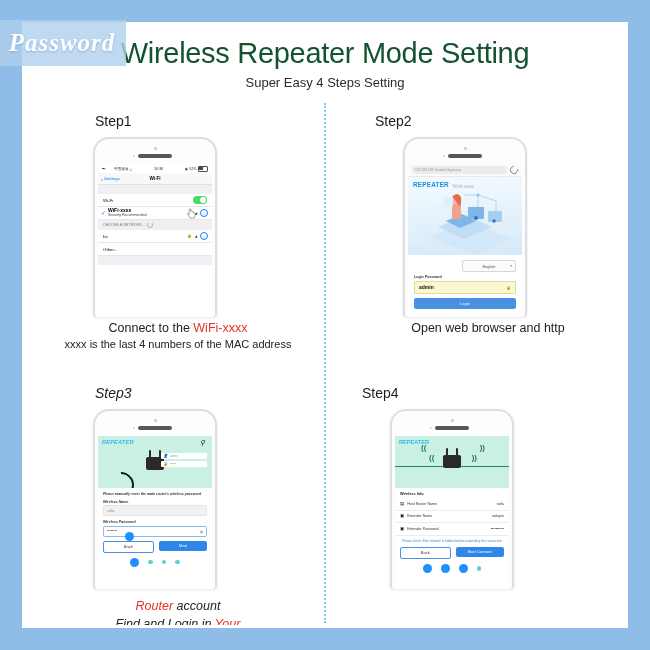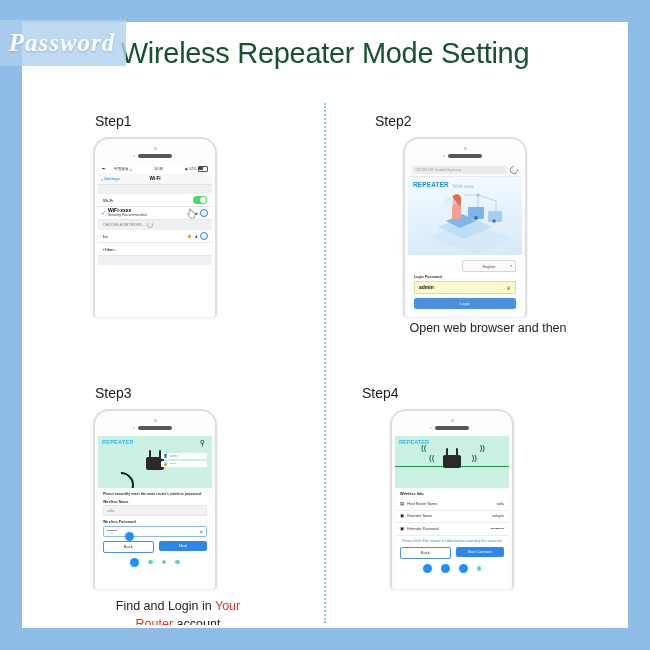--- a/index.html
+++ b/index.html
@@ -41,21 +41,21 @@
     text-shadow:0 1px 2px rgba(90,140,190,.5);
   }
   
   .divider-v{
     position:absolute;left:299px;top:78px;width:0;height:520px;
     border-left:2px dotted #7ec9f5;
   }
   .cell{position:absolute;width:290px;height:258px;}
   .c1{left:8px;  top:88px;}
   .c2{left:318px;top:88px;}
-  .c3{left:8px;  top:360px;}
+  .c3{left:8px;  top:360px;font-style:italic;}
   .c4{left:305px;top:360px;}
   .step-label{
     position:absolute;left:62px;top:0px;font-size:14px;color:#1c1c1c;font-weight:normal;
   }
   .c2 .step-label,.c4 .step-label{left:32px;}
   
   .phone{
     position:absolute;left:60px;top:24px;width:124px;height:180px;
     background:#fdfdfd;border:2px solid #dcdee0;
     border-radius:16px 16px 4px 4px;border-bottom:none;
@@ -232,20 +232,21 @@
   .c3 .caption{top:212px;}
   .c4 .caption{top:212px;}
 </style>
 </head>
 <body>
 
 <div class="frame">
  <div class="frame-inner">
 
   <div class="title">Wireless Repeater Mode Setting</div>
+  <div class="subtitle">Super Easy 4 Steps Setting</div>
 
   <div class="divider-v"></div>
 
   <div class="cell c1">
     <div class="step-label">Step1</div>
     <div class="phone">
       <div class="dot2"></div>
       <div class="cam"></div>
       <div class="spk"></div>
       <div class="side-btn s1"></div>
@@ -312,20 +313,24 @@
           </span>
         </div>
 
         <div class="ios-row">
           <span class="lbl">Other...</span>
         </div>
         <div class="ios-gap"></div>
       </div>
     </div>
     <div class="caption">
+      <div>
+        <span>Connect to the </span><span class="r">WiFi-xxxx</span>
+      </div>
+      <div class="cap-sub">xxxx is the last 4 numbers of the MAC address</div>
     </div>
   </div>
 
   <div class="cell c2">
     <div class="step-label">Step2</div>
     <div class="phone">
       <div class="dot2"></div>
       <div class="cam"></div>
       <div class="spk"></div>
       <div class="side-btn s1"></div>
@@ -370,21 +375,21 @@
           <div class="pw-label">Login Password</div>
           <div class="pw-field">
             <span>admin</span>
             <span class="lk">🔒</span>
           </div>
           <div class="login-btn">Login</div>
         </div>
       </div>
     </div>
     <div class="caption">
-      <div>Open web browser and then</div>
+      <div>Open web browser and http</div>
     </div>
   </div>
 
   <div class="cell c3">
     <div class="step-label">Step3</div>
     <div class="phone">
       <div class="dot2"></div>
       <div class="cam"></div>
       <div class="spk"></div>
       <div class="side-btn s1"></div>
@@ -432,24 +437,24 @@
             <i class="big"></i>
             <i></i>
             <i></i>
             <i></i>
           </div>
         </div>
       </div>
     </div>
     <div class="caption">
       <div>
+        <span class="r">Router</span><span> account</span>
+      </div>
+      <div>
         <span>Find and Login in </span><span class="r">Your</span>
-      </div>
-      <div>
-        <span class="r">Router</span><span> account</span>
       </div>
     </div>
   </div>
 
   <div class="cell c4">
     <div class="step-label">Step4</div>
     <div class="phone">
       <div class="dot2"></div>
       <div class="cam"></div>
       <div class="spk"></div>

